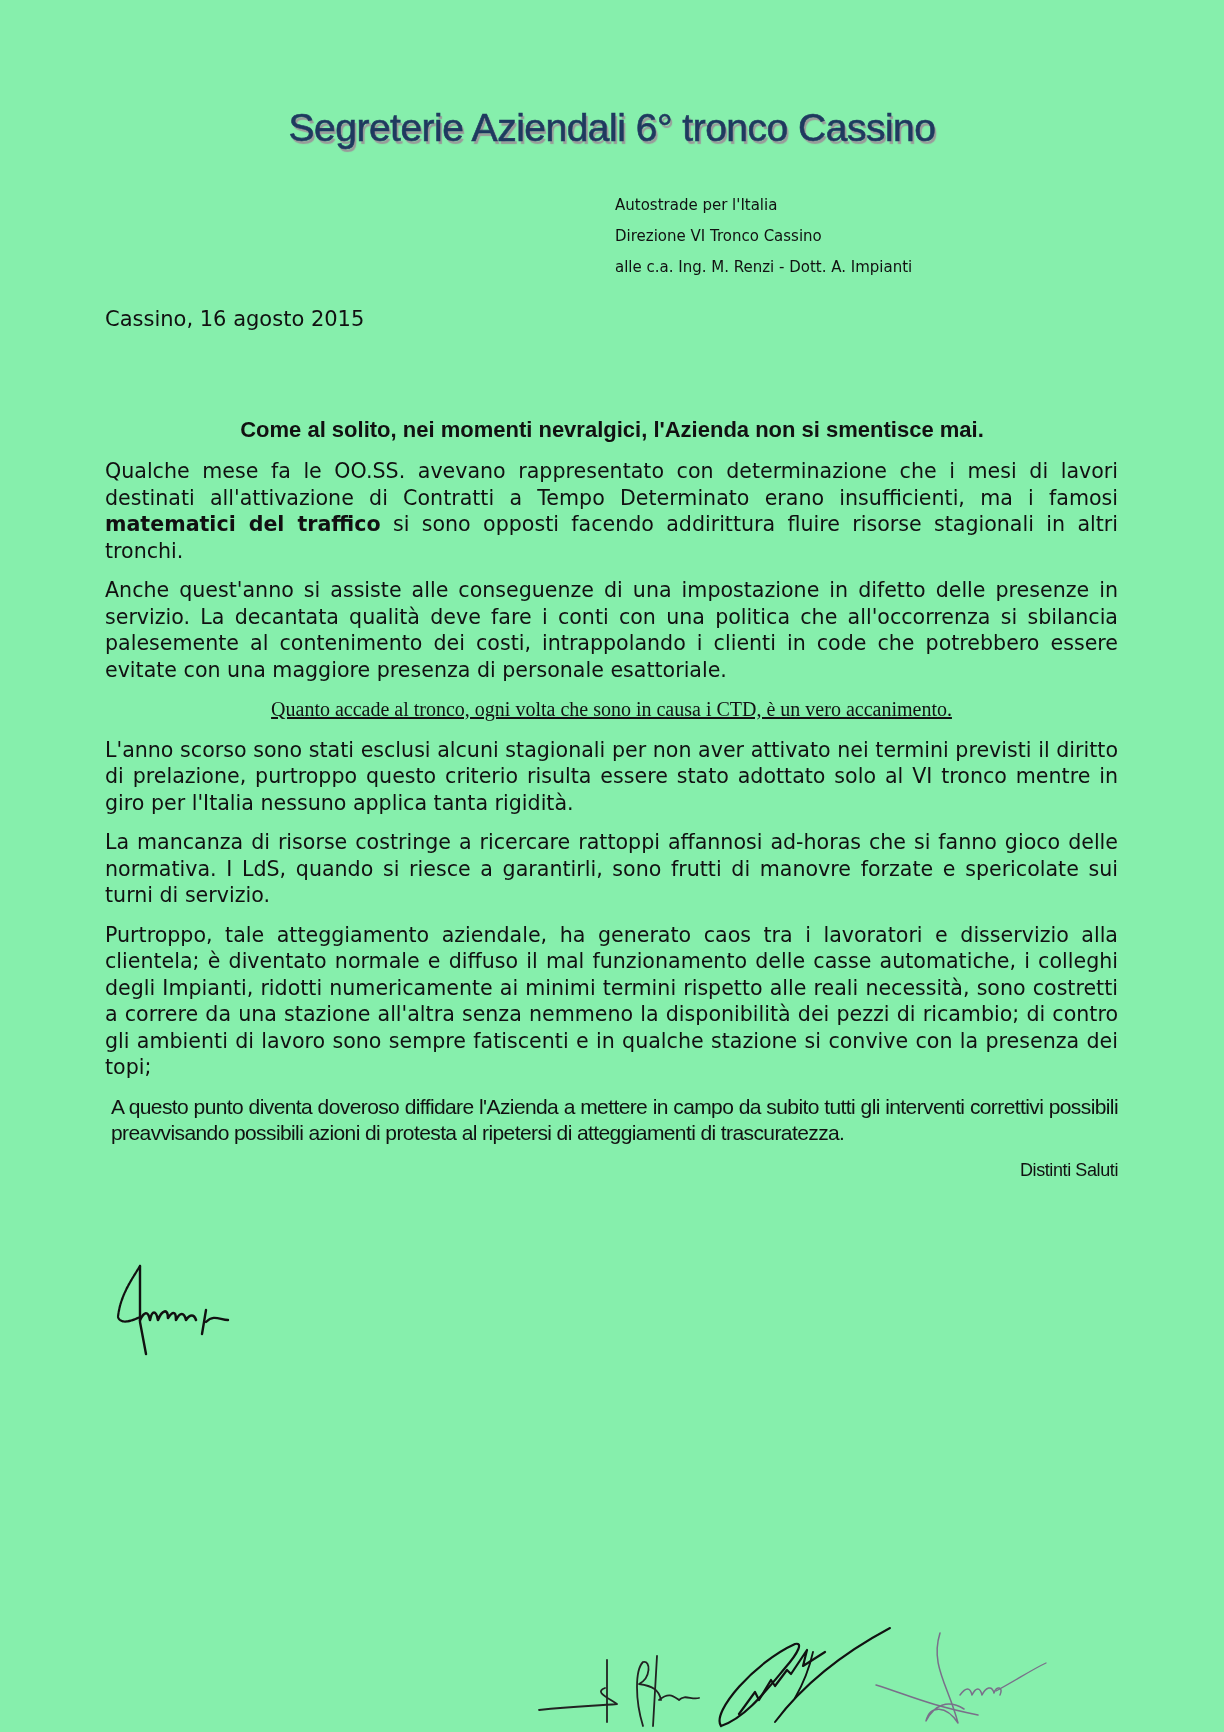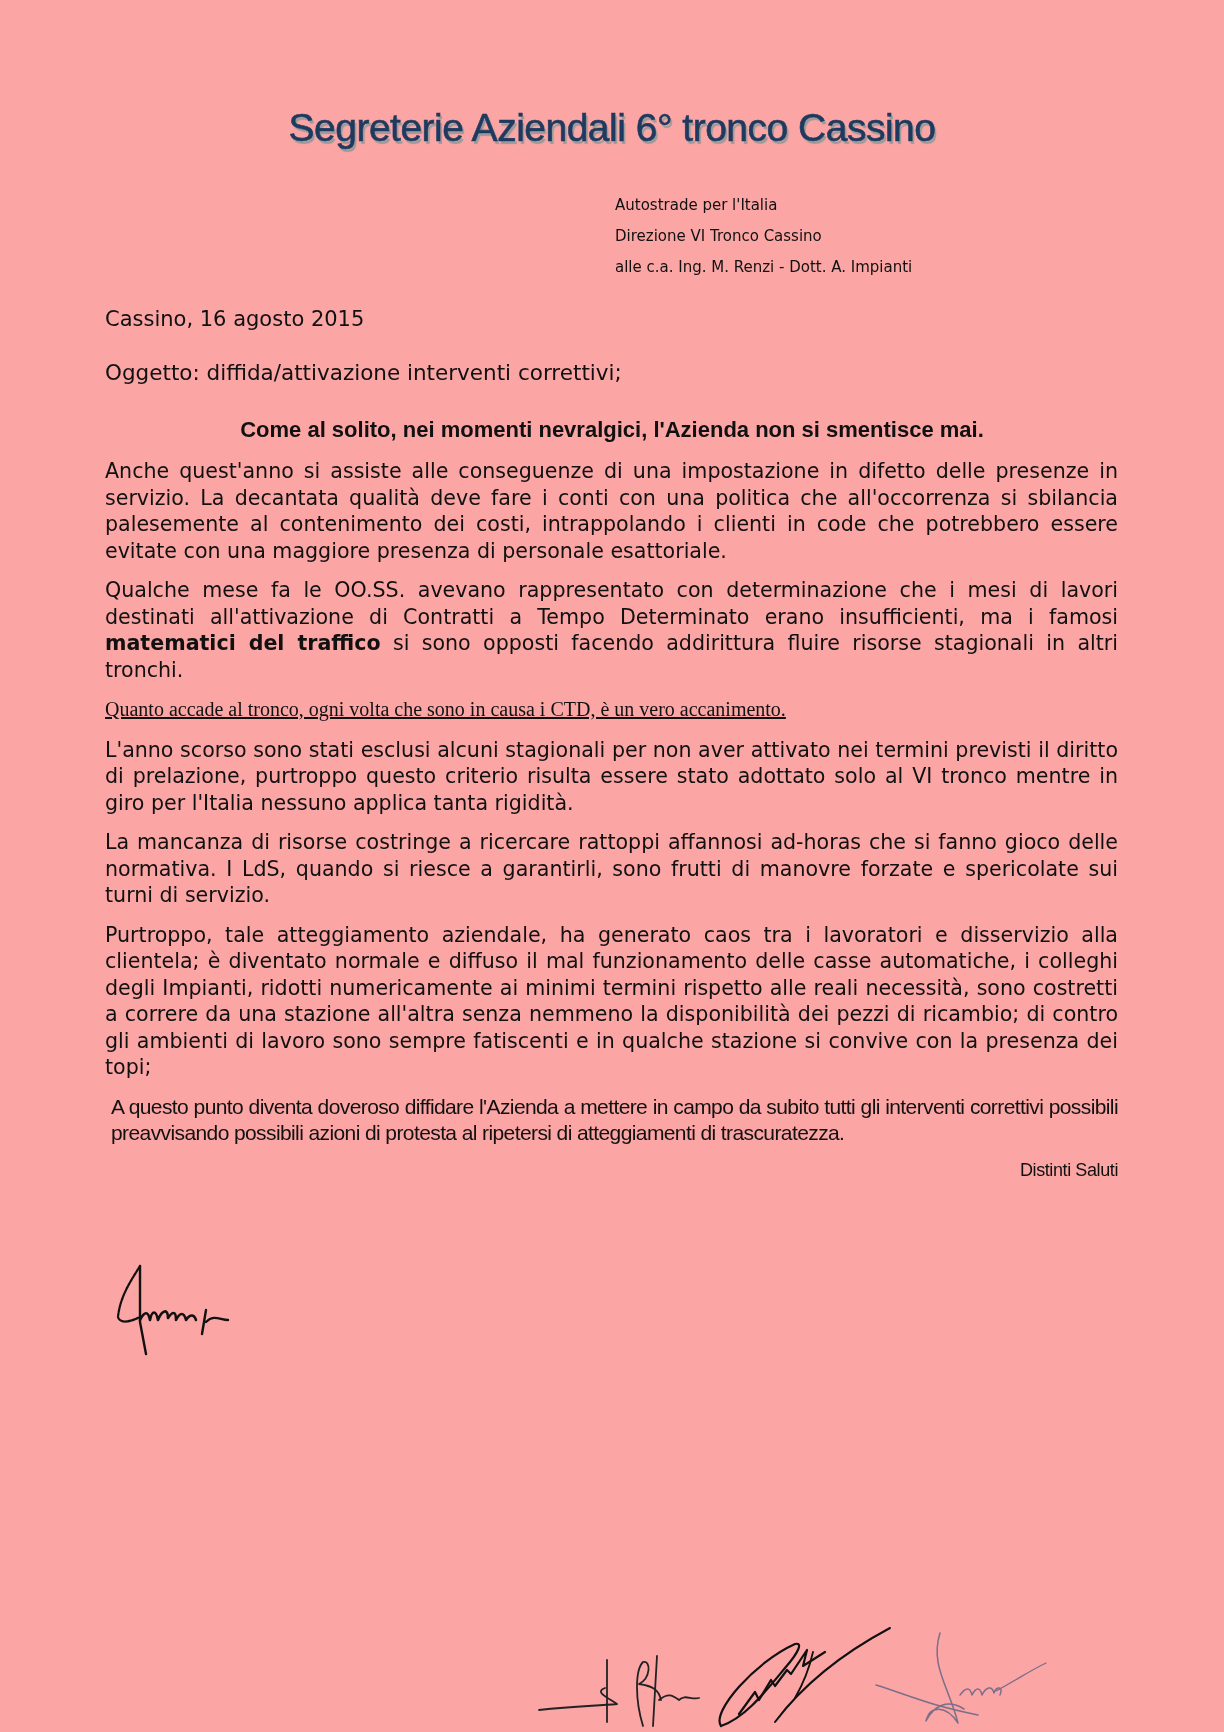--- a/index.html
+++ b/index.html
@@ -1,57 +1,56 @@
 <!DOCTYPE html>
 <html><head>
 <meta charset="utf-8">
 <style>
   html, body { margin: 0; padding: 0; background: #ffffff; }
   body { width: 1224px; height: 1732px; position: relative; overflow: hidden; }
-  .page { position: absolute; left: 0; top: 0; width: 1224px; height: 1732px; background: #fca5a5; color: #111; font-family: "DejaVu Sans", sans-serif; }
+  .page { position: absolute; left: 0; top: 0; width: 1224px; height: 1732px; background: #86efac; color: #111; font-family: "DejaVu Sans", sans-serif; }
   .title {
     position: absolute; left: 0; width: 1224px; top: 106px; text-align: center;
     font-family: "Liberation Sans", sans-serif; font-size: 39px; font-weight: normal;
     color: #1f3a5f; letter-spacing: -0.5px;
     text-shadow: 2px 3px 1px #9a9a9a;
     -webkit-text-stroke: 0.6px #1f3a5f;
   }
   .recipient { position: absolute; left: 615px; top: 190px; font-size: 15px; line-height: 31px; color: #111; }
   .date { position: absolute; left: 105px; top: 307px; font-size: 21px; color: #111; }
   .subject { position: absolute; left: 105px; top: 360px; font-size: 21.5px; color: #111; }
   .headline { position: absolute; left: 0; width: 1224px; top: 417px; text-align: center; font-family: "Liberation Sans", sans-serif; font-weight: bold; font-size: 22px; color: #111; }
   .body { position: absolute; left: 105px; width: 1013px; top: 458px; }
   .para { font-size: 20.6px; line-height: 26.5px; text-align: justify; margin: 0 0 13px 0; color: #111; }
   .para b { font-weight: bold; }
-  .para.serif { font-family: "Liberation Serif", serif; text-decoration: underline; font-size: 20px; text-align: left; margin-bottom: 14px; }
+  .para.serif { font-family: "Liberation Serif", serif; text-decoration: underline; font-size: 20px; text-align: center; margin-bottom: 14px; }
   .para.condensed { font-family: "Liberation Sans Narrow", "Liberation Sans", sans-serif; letter-spacing: -0.6px; font-size: 21px; margin-left: 6px; }
   .closing { font-family: "Liberation Sans", sans-serif; font-size: 18px; letter-spacing: -0.4px; margin-top: 2px; text-align: right; }
   .sig { position: absolute; }
   svg path { fill: none; stroke-linecap: round; stroke-linejoin: round; }
 </style>
 </head>
 <body>
 
 <div class="page">
 
   <div class="title">Segreterie Aziendali 6° tronco Cassino</div>
 
   <div class="recipient">
     <div>Autostrade per l'Italia</div>
     <div>Direzione VI Tronco Cassino</div>
     <div>alle c.a. Ing. M. Renzi - Dott. A. Impianti</div>
   </div>
 
   <div class="date">Cassino, 16 agosto 2015</div>
-  <div class="subject">Oggetto: diffida/attivazione interventi correttivi;</div>
   <div class="headline">Come al solito, nei momenti nevralgici, l'Azienda non si smentisce mai.</div>
 
   <div class="body">
+    <p class="para"><span>Qualche mese fa le OO.SS. avevano rappresentato con determinazione che i mesi di lavori destinati all'attivazione di Contratti a Tempo Determinato erano insufficienti, ma i famosi </span><b>matematici del traffico</b><span> si sono opposti facendo addirittura fluire risorse stagionali in altri tronchi.</span></p>
     <p class="para">Anche quest'anno si assiste alle conseguenze di una impostazione in difetto delle presenze in servizio. La decantata qualità deve fare i conti con una politica che all'occorrenza si sbilancia palesemente al contenimento dei costi, intrappolando i clienti in code che potrebbero essere evitate con una maggiore presenza di personale esattoriale.</p>
-    <p class="para"><span>Qualche mese fa le OO.SS. avevano rappresentato con determinazione che i mesi di lavori destinati all'attivazione di Contratti a Tempo Determinato erano insufficienti, ma i famosi </span><b>matematici del traffico</b><span> si sono opposti facendo addirittura fluire risorse stagionali in altri tronchi.</span></p>
     <p class="para serif">Quanto accade al tronco, ogni volta che sono in causa i CTD, è un vero accanimento.</p>
     <p class="para">L'anno scorso sono stati esclusi alcuni stagionali per non aver attivato nei termini previsti il diritto di prelazione, purtroppo questo criterio risulta essere stato adottato solo al VI tronco mentre in giro per l'Italia nessuno applica tanta rigidità.</p>
     <p class="para">La mancanza di risorse costringe a ricercare rattoppi affannosi ad-horas che si fanno gioco delle normativa. I LdS, quando si riesce a garantirli, sono frutti di manovre forzate e spericolate sui turni di servizio.</p>
     <p class="para">Purtroppo, tale atteggiamento aziendale, ha generato caos tra i lavoratori e disservizio alla clientela; è diventato normale e diffuso il mal funzionamento delle casse automatiche, i colleghi degli Impianti, ridotti numericamente ai minimi termini rispetto alle reali necessità, sono costretti a correre da una stazione all'altra senza nemmeno la disponibilità dei pezzi di ricambio; di contro gli ambienti di lavoro sono sempre fatiscenti e in qualche stazione si convive con la presenza dei topi;</p>
     <p class="para condensed">A questo punto diventa doveroso diffidare l'Azienda a mettere in campo da subito tutti gli interventi correttivi possibili preavvisando possibili azioni di protesta al ripetersi di atteggiamenti di trascuratezza.</p>
     <div class="closing">Distinti Saluti</div>
   </div>
 
   <svg class="sig" style="left:110px; top:1262px;" width="150" height="100" viewBox="0 0 150 100">
     <path d="M30 4 C 20 20, 10 35, 8 55 C 10 62, 20 60, 30 55" stroke="#111" stroke-width="2.2" stroke-dasharray="3 1"></path>

